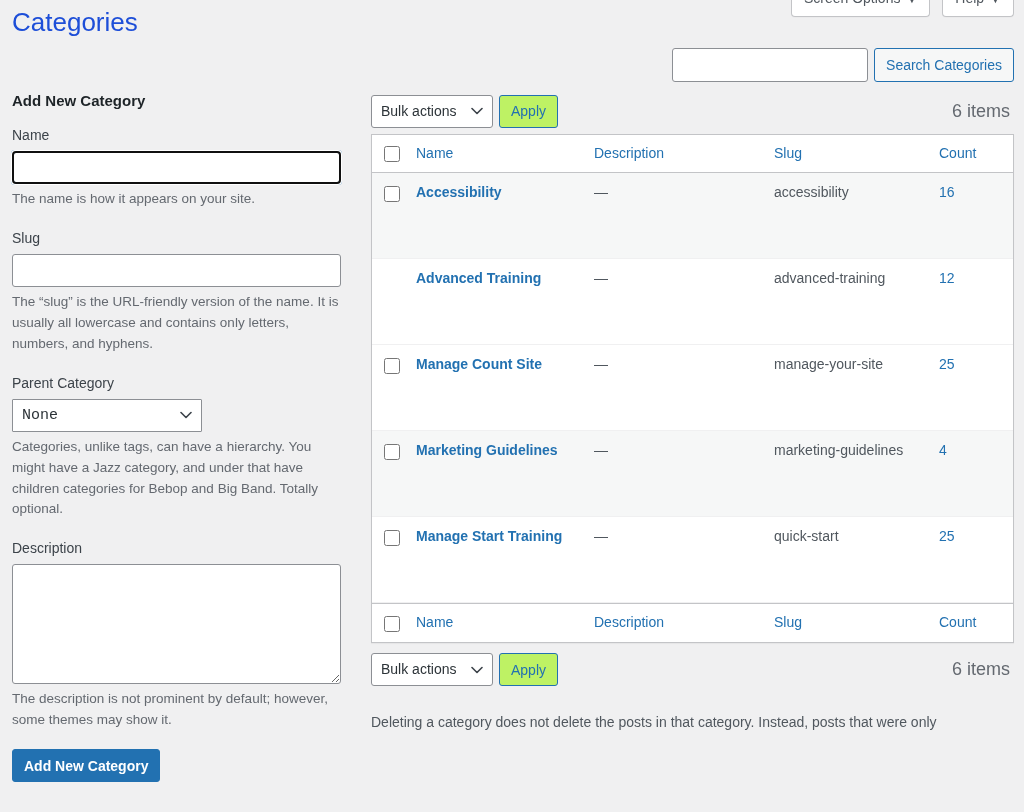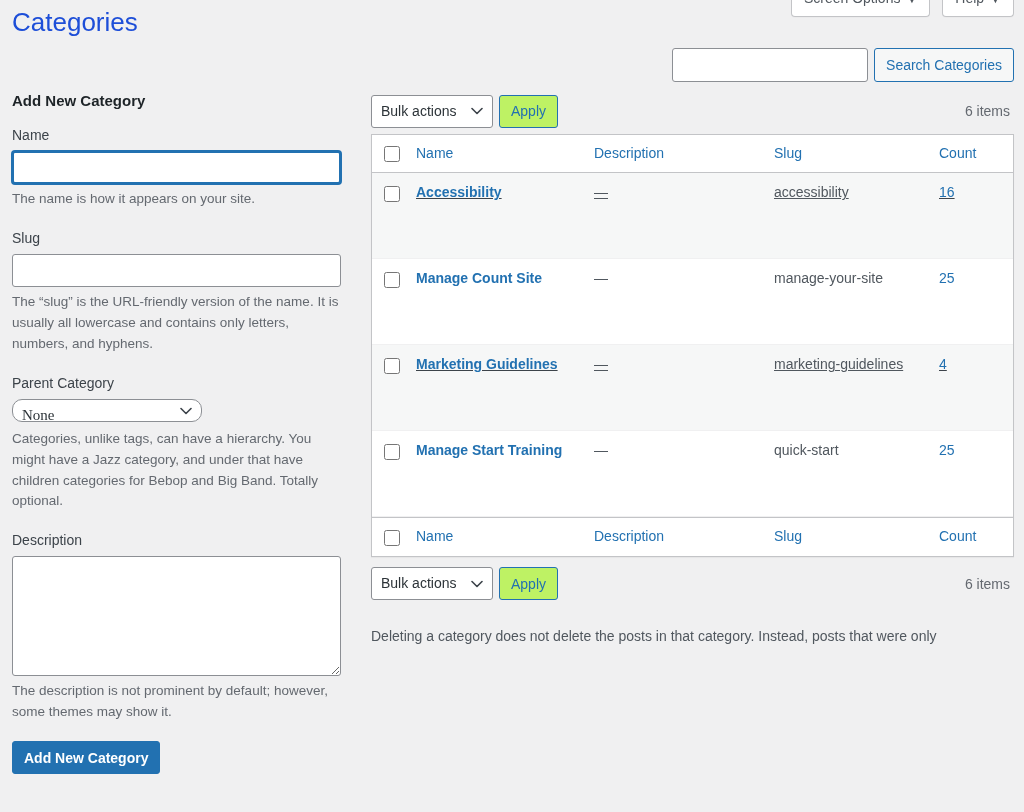--- a/index.html
+++ b/index.html
@@ -127,26 +127,26 @@
   .help-text {
     font-size: 13.5px;
     color: #646970;
     line-height: 1.55;
     margin: 5px 0 18px 0;
     max-width: 334px;
   }
   .select-wrap { position: relative; width: 190px; }
   .select-box {
     width: 190px;
-    height: 23px;
-    border: 1px solid #8c8f94;
-    border-radius: 10px;
+    height: 33px;
+    border: 1px solid #8c8f94;
+    border-radius: 1px;
     background: #fff;
     font-size: 15px;
-    font-family: Liberation Serif, serif;
+    font-family: Liberation Mono, monospace;
     color: #2c3338;
     padding: 0 28px 0 9px;
     appearance: none;
     -webkit-appearance: none;
     cursor: pointer;
     line-height: 31px;
   }
   .select-caret {
     position: absolute;
     right: 10px; top: 50%;
@@ -213,21 +213,21 @@
     border-radius: 3px;
     color: #2271b1;
     font-size: 14px;
     font-family: "Liberation Sans", sans-serif;
     padding: 0 11px;
     cursor: pointer;
     line-height: 1;
   }
   .displaying-num {
     margin-left: auto;
-    font-size: 14px;
+    font-size: 18px;
     color: #646970;
     padding-right: 2px;
   }
 
   
   .wp-list-table {
     width: 641px;
     border: 1px solid #c3c4c7;
     border-spacing: 0;
     border-collapse: separate;
@@ -269,21 +269,21 @@
     display: inline-block;
     vertical-align: middle;
     cursor: pointer;
     margin: 0;
   }
   .wp-list-table tbody td {
     padding: 11px 10px 11px 0;
     height: 86px;
   }
   .wp-list-table tbody td.col-cb { padding-left: 12px; }
-  .wp-list-table tbody tr.alt td { background: #f6f7f7; text-decoration: underline; }
+  .wp-list-table tbody tr.alt td { background: #f6f7f7; }
   .wp-list-table tbody tr td { border-bottom: 1px solid #f0f0f1; }
   .row-title {
     color: #2271b1;
     font-weight: bold;
     text-decoration: none;
     cursor: pointer;
     font-size: 14px;
   }
   .dash { color: #50575e; }
   .slug-text { color: #50575e; }
@@ -384,20 +384,27 @@
         <th class="col-count">Count</th>
       </tr>
     </thead>
     <tbody id="table-body">
         <tr class="alt">
           <td class="col-cb"><input type="checkbox" class="cb-input" style=""></td>
           <td class="col-name"><a class="row-title">Accessibility</a></td>
           <td class="col-desc dash">—</td>
           <td class="col-slug slug-text">accessibility</td>
           <td class="col-count"><a class="count-link">16</a></td>
+        </tr>
+        <tr>
+          <td class="col-cb"></td>
+          <td class="col-name"><a class="row-title">Advanced Training</a></td>
+          <td class="col-desc dash">—</td>
+          <td class="col-slug slug-text">advanced-training</td>
+          <td class="col-count"><a class="count-link">12</a></td>
         </tr>
         <tr>
           <td class="col-cb"><input type="checkbox" class="cb-input" style=""></td>
           <td class="col-name"><a class="row-title">Manage Count Site</a></td>
           <td class="col-desc dash">—</td>
           <td class="col-slug slug-text">manage-your-site</td>
           <td class="col-count"><a class="count-link">25</a></td>
         </tr>
         <tr class="alt">
           <td class="col-cb"><input type="checkbox" class="cb-input" style=""></td>

